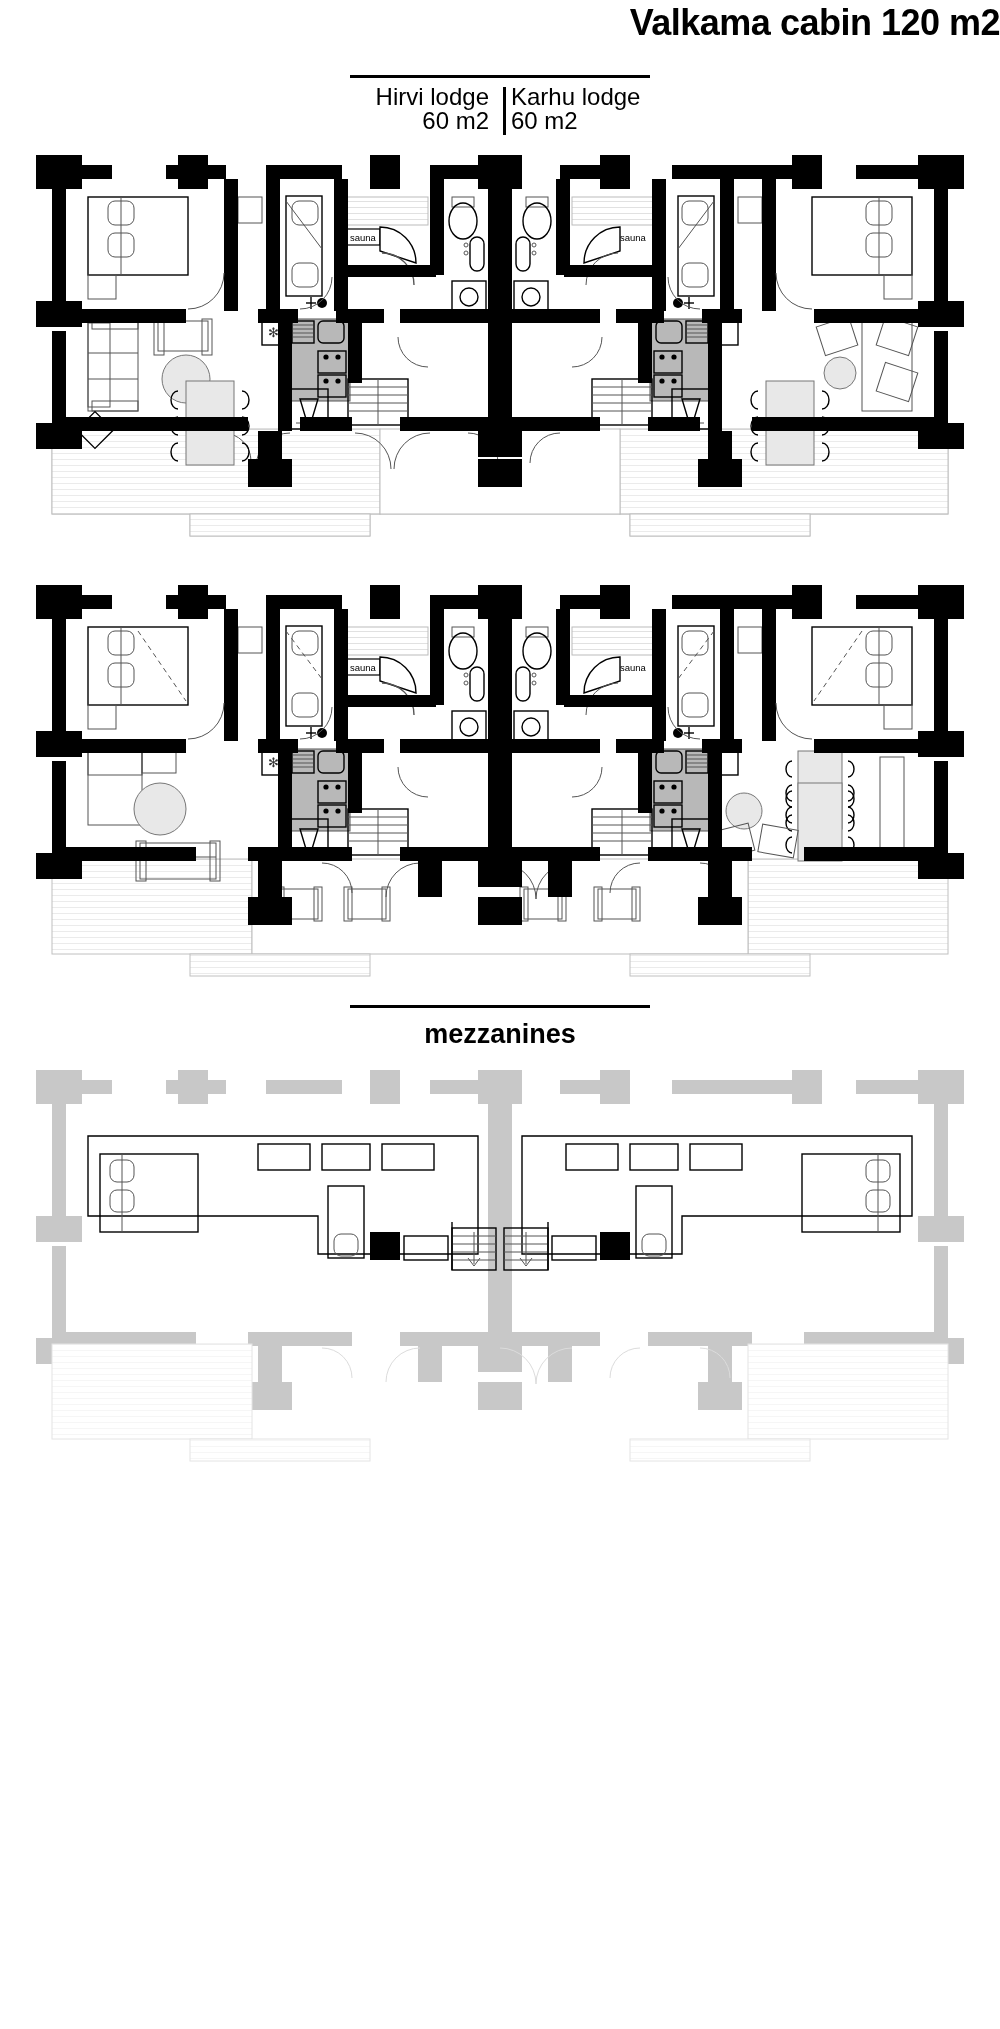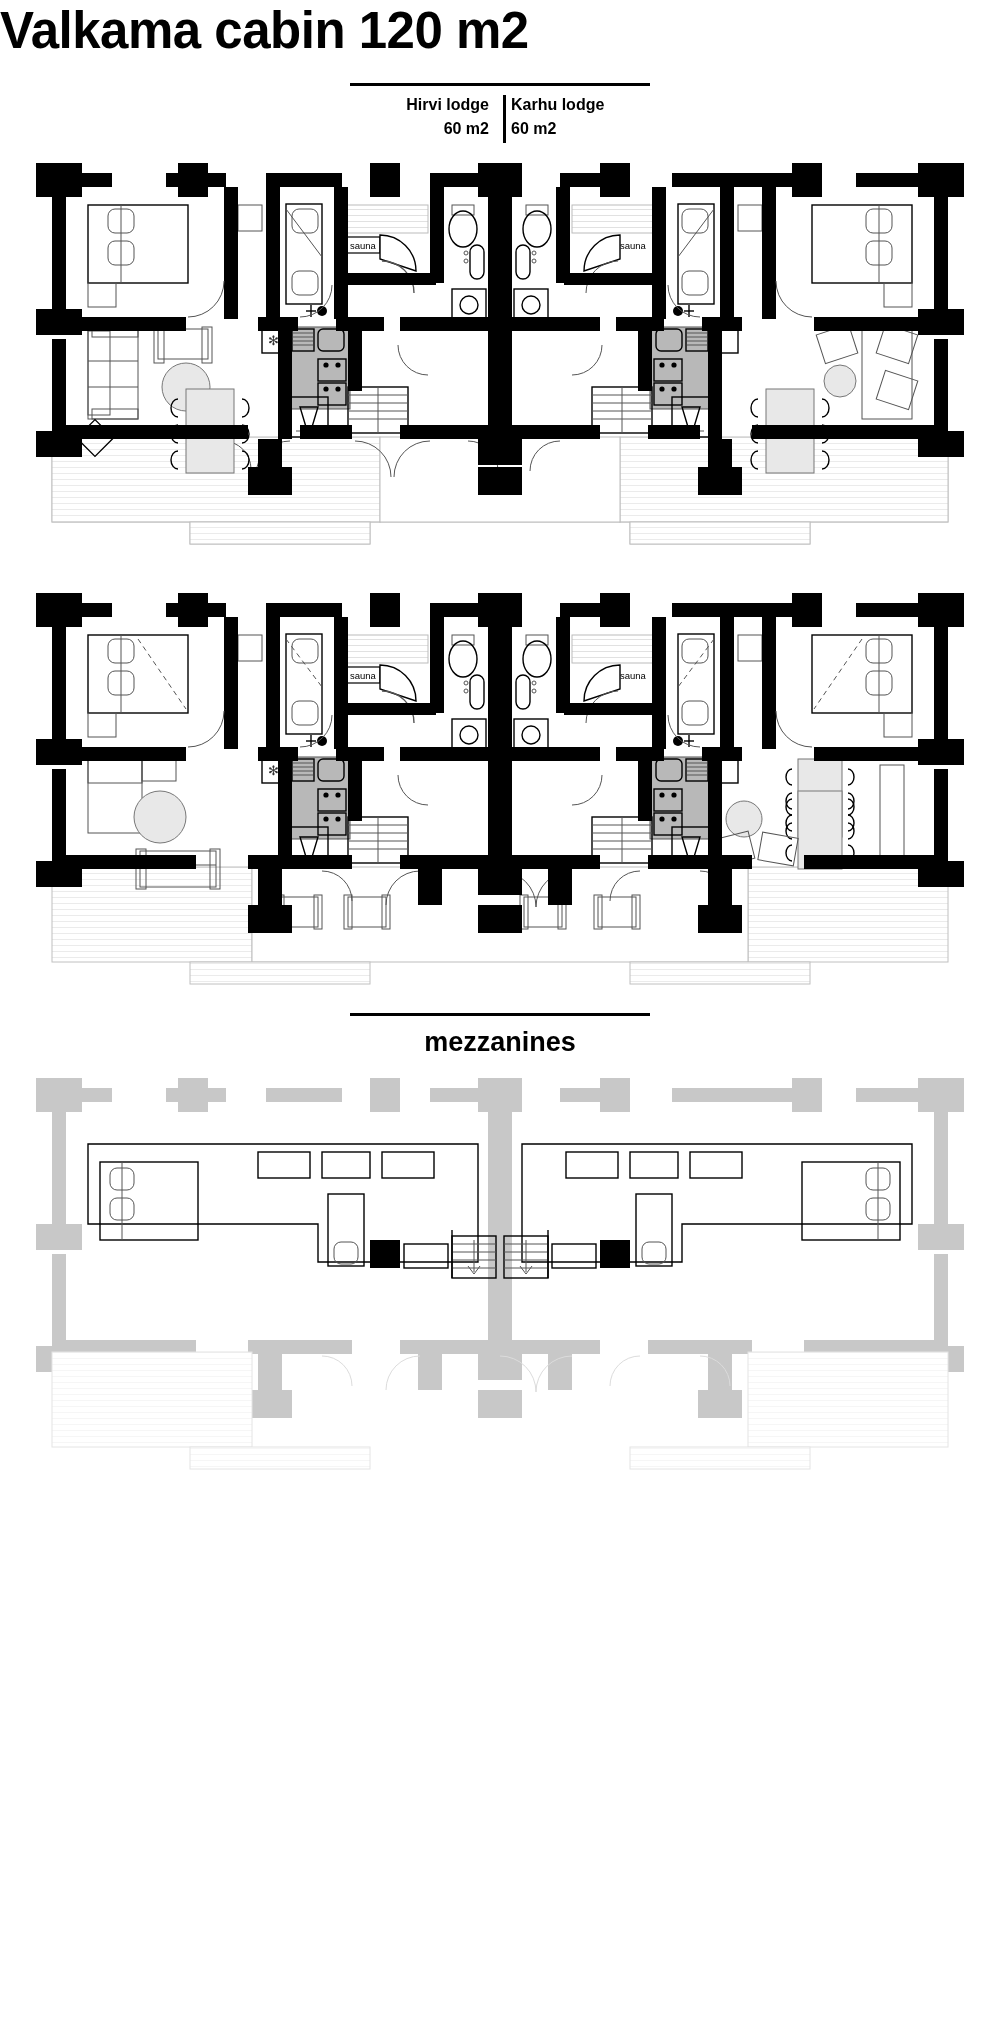--- a/index.html
+++ b/index.html
@@ -16,45 +16,45 @@
     overflow: hidden;
     position: relative;
   }
   .page {
     width: 1000px;
     height: 2029px;
     position: relative;
   }
   
   .main-title {
-    text-align: left;
-    font-size: 51px;
+    text-align: right;
+    font-size: 36px;
     font-weight: bold;
     letter-spacing: -0.5px;
     margin: 0;
-    padding-top: 8px;
+    padding-top: 0;
     line-height: 46px;
   }
   .rule {
     width: 300px;
     height: 3px;
     background: #000;
     margin: 0 auto;
   }
   .rule-top { margin-top: 29px; }
   .lodge-row {
     display: flex;
     justify-content: center;
     align-items: flex-start;
     margin-top: 7px;
   }
   .lodge-col {
     width: 146px;
-    font-size: 16px;
-    font-weight: bold;
+    font-size: 24px;
+    font-weight: normal;
     line-height: 24px;
   }
   .lodge-left { text-align: right; padding-right: 14px; }
   .lodge-right { text-align: left; padding-left: 5px; }
   .lodge-divider {
     width: 3px;
     background: #000;
     height: 48px;
     margin-top: 2px;
   }

